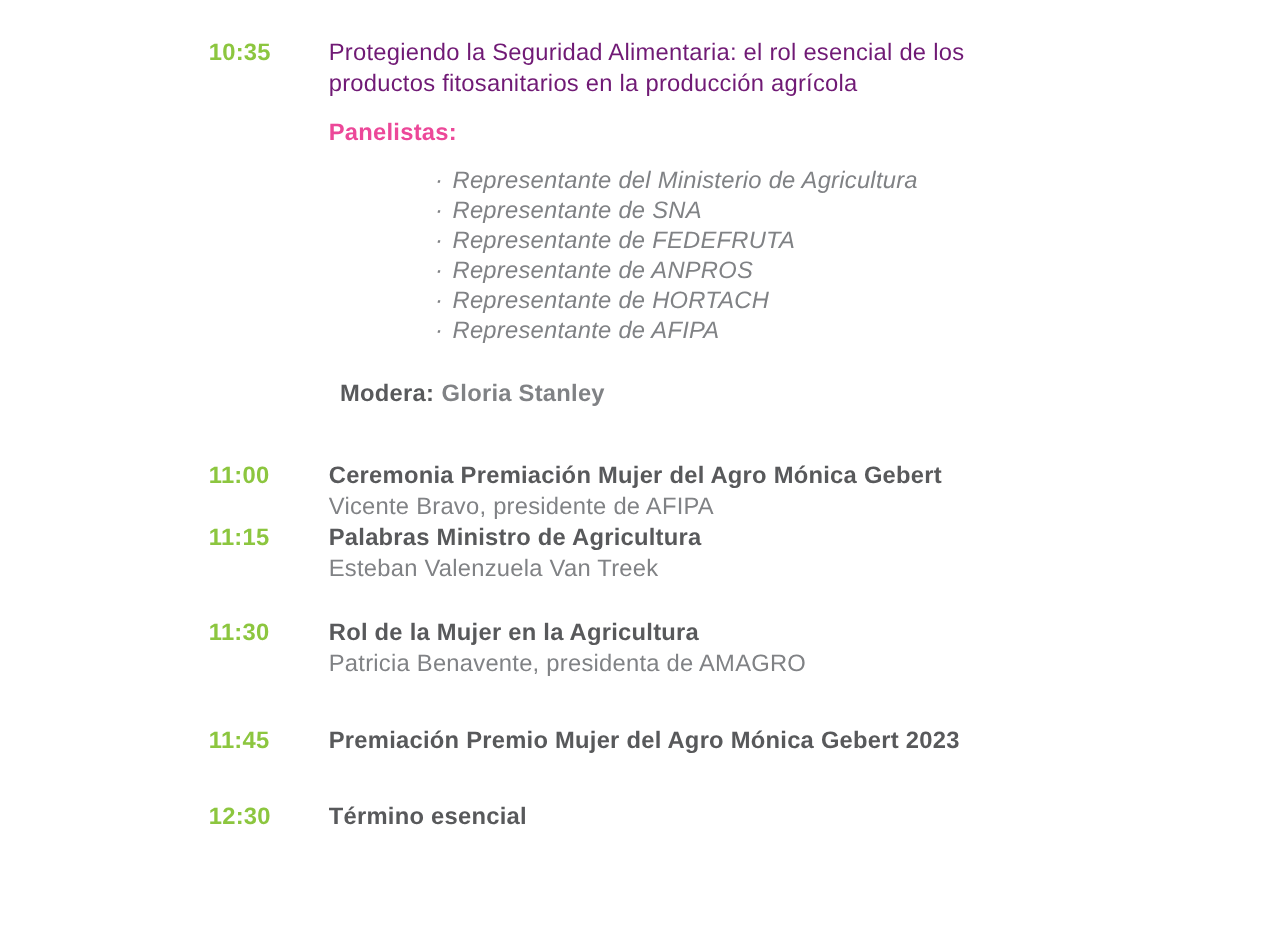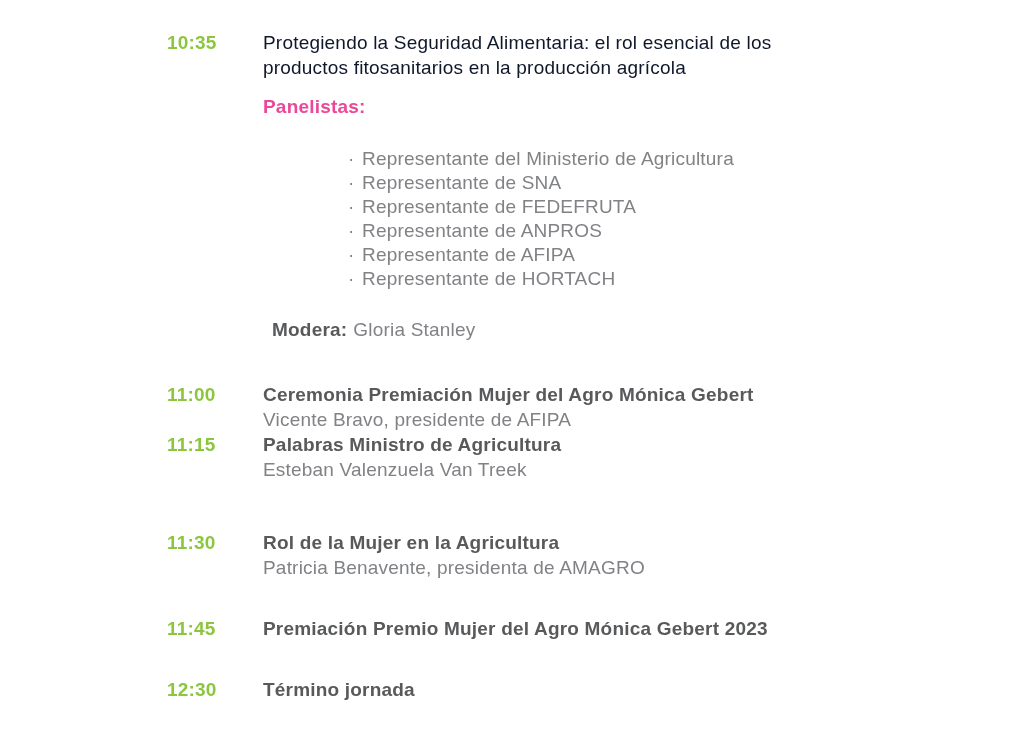--- a/index.html
+++ b/index.html
@@ -36,43 +36,44 @@
     font-size: 19px;
     font-weight: 700;
     color: #58595B;
     line-height: 25px;
     letter-spacing: 0.2px;
   }
   .event-desc span {
     display: block;
     font-size: 19px;
     font-weight: 400;
-    color: #0f172a;
+    color: #701a75;
     line-height: 25px;
     letter-spacing: 0.2px;
   }
   .event-subtitle {
     font-size: 19px;
     font-weight: 400;
     color: #808285;
     line-height: 25px;
     letter-spacing: 0.2px;
   }
   .panelists-heading {
     margin-top: 14px;
     font-size: 19px;
     font-weight: 700;
     color: #ec4899;
     line-height: 25px;
     letter-spacing: 0.2px;
   }
   .panelist-list {
     list-style: none;
-    margin-top: 28px;
+    margin-top: 14px;
     padding-left: 85px;
+    font-style: italic;
   }
   .panelist-list li {
     font-size: 19px;
     font-weight: 400;
     color: #808285;
     line-height: 24px;
     letter-spacing: 0.2px;
   }
   .bullet-dot {
     display: inline-block;
@@ -85,27 +86,27 @@
     font-size: 19px;
     line-height: 25px;
     letter-spacing: 0.2px;
   }
   .moderator-label {
     font-weight: 700;
     color: #58595B;
     margin-right: 6px;
   }
   .moderator-name {
-    font-weight: 400;
+    font-weight: 700;
     color: #808285;
   }
   
   .agenda-item.i0 { margin-bottom: 40px; }
   .agenda-item.i1 { }
-  .agenda-item.i2 { margin-bottom: 48px; }
+  .agenda-item.i2 { margin-bottom: 26px; }
   .agenda-item.i3 { margin-bottom: 36px; }
   .agenda-item.i4 { margin-bottom: 36px; }
 </style>
 </head>
 <body>
 
 <div class="page">
 
   <section class="agenda-item i0">
     <div class="time">10:35</div>
@@ -113,22 +114,22 @@
       <p class="event-desc">
         <span>Protegiendo la Seguridad Alimentaria: el rol esencial de los</span>
         <span>productos fitosanitarios en la producción agrícola</span>
       </p>
       <h4 class="panelists-heading">Panelistas:</h4>
       <ul class="panelist-list">
         <li><span class="bullet-dot">·</span><span>Representante del Ministerio de Agricultura</span></li>
         <li><span class="bullet-dot">·</span><span>Representante de SNA</span></li>
         <li><span class="bullet-dot">·</span><span>Representante de FEDEFRUTA</span></li>
         <li><span class="bullet-dot">·</span><span>Representante de ANPROS</span></li>
+        <li><span class="bullet-dot">·</span><span>Representante de HORTACH</span></li>
         <li><span class="bullet-dot">·</span><span>Representante de AFIPA</span></li>
-        <li><span class="bullet-dot">·</span><span>Representante de HORTACH</span></li>
       </ul>
       <p class="moderator-line">
         <span class="moderator-label">Modera:</span><span class="moderator-name">Gloria Stanley</span>
       </p>
     </div>
   </section>
 
   <section class="agenda-item i1">
     <div class="time">11:00</div>
     <div class="content">
@@ -156,17 +157,17 @@
   <section class="agenda-item i4">
     <div class="time">11:45</div>
     <div class="content">
       <h3 class="event-title">Premiación Premio Mujer del Agro Mónica Gebert 2023</h3>
     </div>
   </section>
 
   <section class="agenda-item i5">
     <div class="time">12:30</div>
     <div class="content">
-      <h3 class="event-title">Término jornada</h3>
+      <h3 class="event-title">Término esencial</h3>
     </div>
   </section>
 
 </div>
 
 </body></html>

